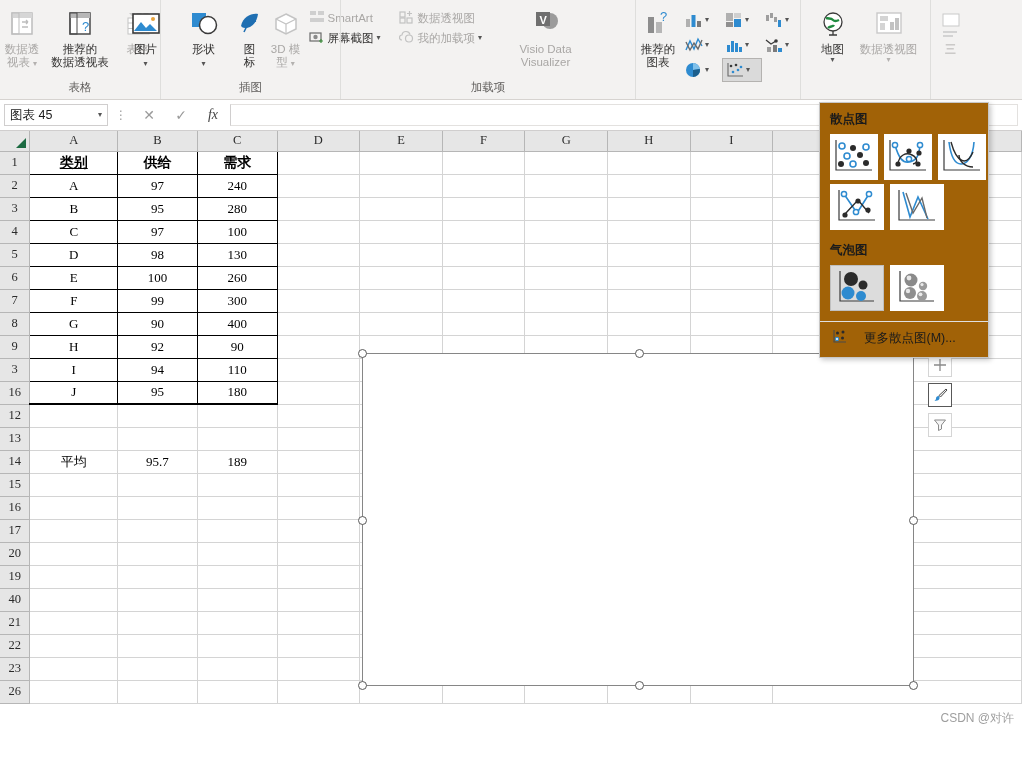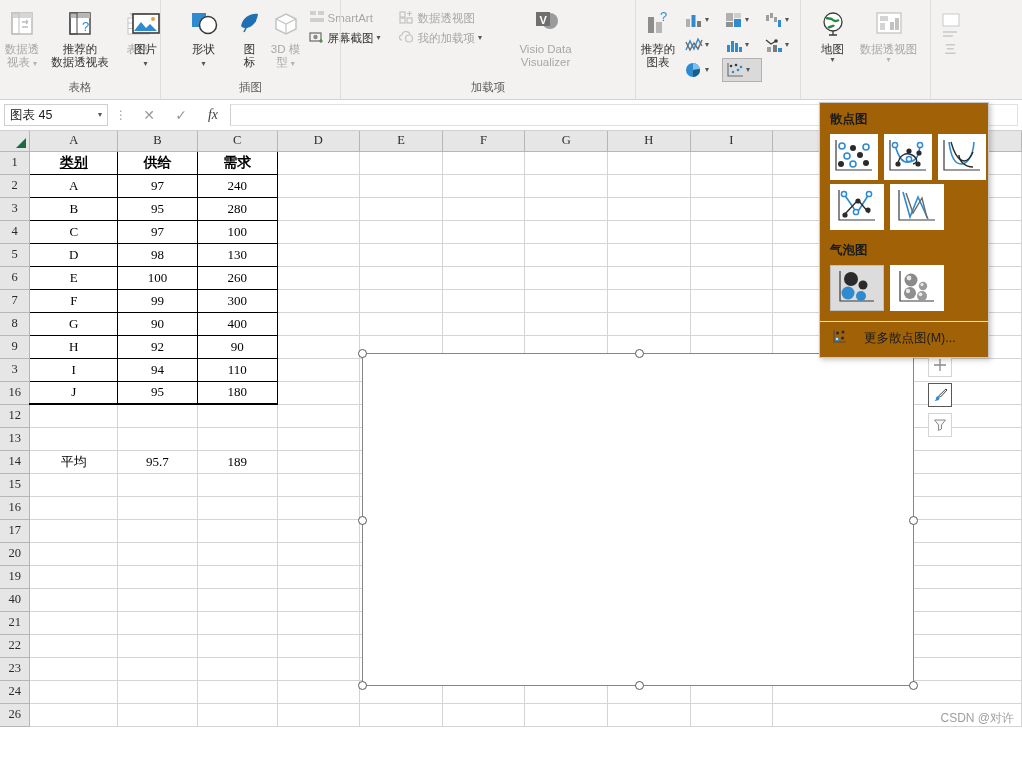--- a/index.html
+++ b/index.html
@@ -729,33 +729,20 @@
             <td class="cell" style="width: 80px;"></td>
             <td class="cell" style="width: 83px;"></td>
             <td class="cell" style="width: 83px;"></td>
             <td class="cell" style="width: 83px;"></td>
             <td class="cell" style="width: 83px;"></td>
             <td class="cell" style="width: 83px;"></td>
             <td class="cell" style="width: 83px;"></td>
             <td class="cell" style="width: 250px;"></td>
           </tr>
           <tr>
-            <td class="rowhead">24</td>
-            <td class="cell" style="width: 88px;"></td>
-            <td class="cell" style="width: 80px;"></td>
-            <td class="cell" style="width: 80px;"></td>
-            <td class="cell" style="width: 83px;"></td>
-            <td class="cell" style="width: 83px;"></td>
-            <td class="cell" style="width: 83px;"></td>
-            <td class="cell" style="width: 83px;"></td>
-            <td class="cell" style="width: 83px;"></td>
-            <td class="cell" style="width: 83px;"></td>
-            <td class="cell" style="width: 250px;"></td>
-          </tr>
-          <tr>
             <td class="rowhead">26</td>
             <td class="cell" style="width: 88px;"></td>
             <td class="cell" style="width: 80px;"></td>
             <td class="cell" style="width: 80px;"></td>
             <td class="cell" style="width: 83px;"></td>
             <td class="cell" style="width: 83px;"></td>
             <td class="cell" style="width: 83px;"></td>
             <td class="cell" style="width: 83px;"></td>
             <td class="cell" style="width: 83px;"></td>
             <td class="cell" style="width: 83px;"></td>

